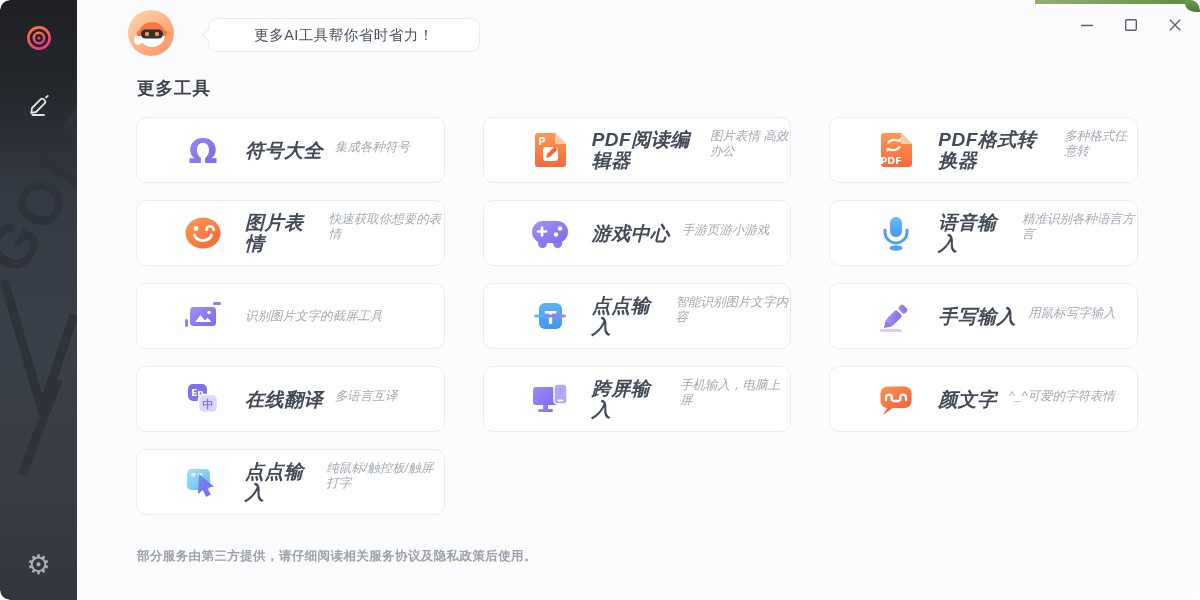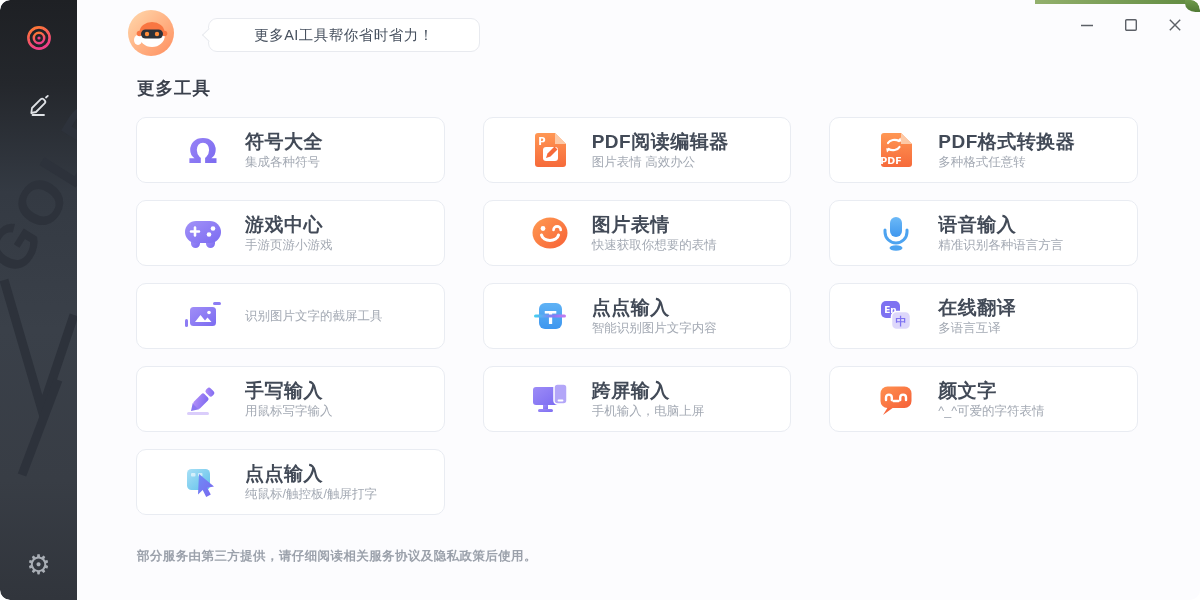--- a/index.html
+++ b/index.html
@@ -42,21 +42,21 @@
   .win-btn { width:30px; height:30px; border:none; background:transparent; cursor:pointer;
     display:flex; align-items:center; justify-content:center; }
   .section-title { position:absolute; left:60px; top:76px; font-size:17.5px; font-weight:700;
     color:#3b414d; letter-spacing:1px; }
   
   .grid { position:absolute; left:59px; top:117px; width:1002px;
     display:grid; grid-template-columns:repeat(3,1fr); column-gap:38px; row-gap:17px; }
   .card { height:66px; background:#fff; border:1px solid #e9ecf2; border-radius:10px;
     display:flex; align-items:center; padding-left:46px; gap:22px; cursor:pointer; text-align:left; }
   .ic { width:40px; height:40px; flex:0 0 40px; display:flex; align-items:center; justify-content:center; }
-  .tx { display:flex; flex-direction:column; gap:3px; }
+  .tx { display:flex; flex-direction:row; gap:12px;font-style:italic; }
   .t { font-size:19px; font-weight:600; color:#424a57; line-height:21px; letter-spacing:.5px; }
   .s { font-size:12.5px; color:#a3a9b3; line-height:15px; }
   
   .footer { position:absolute; left:60px; top:548px; font-size:12.5px; color:#9ba1ab; letter-spacing:.4px;font-weight:bold; }
   svg text { font-family:"DejaVu Sans","Liberation Sans",sans-serif; }
 </style>
 </head>
 <body>
 
 <div class="window">
@@ -202,20 +202,41 @@
         <span class="tx">
             <span class="t">PDF格式转换器</span>
         <span class="s">多种格式任意转</span>
           </span>
       </button>
 
       <button class="card">
         <span class="ic">
           <svg viewBox="0 0 40 40" width="40" height="40">
             <defs>
+                <linearGradient id="gSm" x1="0" y1="0" x2="1" y2="1">
+              <stop offset="0" stop-color="#ff9b52"></stop>
+                  <stop offset="1" stop-color="#f76136"></stop>
+                </linearGradient>
+              </defs>
+            <ellipse cx="20" cy="20" rx="17.5" ry="15.5" fill="url(#gSm)"></ellipse>
+            <circle cx="13" cy="15.5" r="2.4" fill="#fff"></circle>
+            <path d="M23.5 17a3.6 3.6 0 0 1 7.2 0" stroke="#fff" stroke-width="2.6" fill="none" stroke-linecap="round"></path>
+            <path d="M11.5 22a8.7 7 0 0 0 17 0" stroke="#fff" stroke-width="3" fill="none" stroke-linecap="round"></path>
+          </svg>
+        </span>
+        <span class="tx">
+            <span class="t">图片表情</span>
+        <span class="s">快速获取你想要的表情</span>
+          </span>
+      </button>
+
+      <button class="card">
+        <span class="ic">
+          <svg viewBox="0 0 40 40" width="40" height="40">
+            <defs>
                 <linearGradient id="gGp" x1="0" y1="0" x2="1" y2="1">
               <stop offset="0" stop-color="#a392f8"></stop>
                   <stop offset="1" stop-color="#7b6bf1"></stop>
                 </linearGradient>
               </defs>
             <rect x="8" y="24" width="9" height="11" rx="4.5" fill="url(#gGp)"></rect>
             <rect x="23" y="24" width="9" height="11" rx="4.5" fill="url(#gGp)"></rect>
             <rect x="2" y="8" width="36" height="22" rx="11" fill="url(#gGp)"></rect>
             <path d="M12 14.5v8M8 18.5h8" stroke="#fff" stroke-width="2.6" stroke-linecap="round"></path>
             <circle cx="30" cy="15.5" r="2.3" fill="#fff"></circle>
@@ -225,41 +246,20 @@
         <span class="tx">
             <span class="t">游戏中心</span>
         <span class="s">手游页游小游戏</span>
           </span>
       </button>
 
       <button class="card">
         <span class="ic">
           <svg viewBox="0 0 40 40" width="40" height="40">
             <defs>
-                <linearGradient id="gSm" x1="0" y1="0" x2="1" y2="1">
-              <stop offset="0" stop-color="#ff9b52"></stop>
-                  <stop offset="1" stop-color="#f76136"></stop>
-                </linearGradient>
-              </defs>
-            <ellipse cx="20" cy="20" rx="17.5" ry="15.5" fill="url(#gSm)"></ellipse>
-            <circle cx="13" cy="15.5" r="2.4" fill="#fff"></circle>
-            <path d="M23.5 17a3.6 3.6 0 0 1 7.2 0" stroke="#fff" stroke-width="2.6" fill="none" stroke-linecap="round"></path>
-            <path d="M11.5 22a8.7 7 0 0 0 17 0" stroke="#fff" stroke-width="3" fill="none" stroke-linecap="round"></path>
-          </svg>
-        </span>
-        <span class="tx">
-            <span class="t">图片表情</span>
-        <span class="s">快速获取你想要的表情</span>
-          </span>
-      </button>
-
-      <button class="card">
-        <span class="ic">
-          <svg viewBox="0 0 40 40" width="40" height="40">
-            <defs>
                 <linearGradient id="gMc" x1="0" y1="0" x2="0" y2="1">
               <stop offset="0" stop-color="#6cb9f7"></stop>
                   <stop offset="1" stop-color="#3f97ee"></stop>
                 </linearGradient>
               </defs>
             <rect x="14" y="4" width="12" height="20" rx="6" fill="url(#gMc)"></rect>
             <path d="M9 17v2a11 11 0 0 0 22 0v-2" stroke="#4da3f0" stroke-width="3" fill="none" stroke-linecap="round"></path>
             <ellipse cx="20" cy="35" rx="6.5" ry="2.8" fill="#4da3f0"></ellipse>
           </svg>
         </span>
@@ -305,35 +305,20 @@
                 </linearGradient>
             </defs>
             <rect x="9" y="7" width="23" height="26" rx="6" fill="url(#gOc)"></rect>
             <text x="20.5" y="27.5" text-anchor="middle" font-size="17" font-weight="bold" fill="#fff">T</text>
             <rect x="4" y="18.5" width="32" height="3" rx="1.5" fill="url(#gLn)"></rect>
           </svg>
         </span>
         <span class="tx">
             <span class="t">点点输入</span>
         <span class="s">智能识别图片文字内容</span>
-          </span>
-      </button>
-
-      <button class="card">
-        <span class="ic">
-          <svg viewBox="0 0 40 40" width="40" height="40">
-            <rect x="5" y="5" width="19" height="17" rx="5" fill="#7e72f1"></rect>
-            <text x="14.5" y="17" text-anchor="middle" font-size="9" font-weight="bold" fill="#fff">En</text>
-            <rect x="15.5" y="15.5" width="19" height="18" rx="5" fill="#ddd7fb" stroke="#fff" stroke-width="1.5"></rect>
-            <text x="25" y="28.5" text-anchor="middle" font-size="11" font-weight="bold" fill="#7e72f1">中</text>
-          </svg>
-        </span>
-        <span class="tx">
-            <span class="t">在线翻译</span>
-        <span class="s">多语言互译</span>
           </span>
       </button>
 
       <button class="card">
         <span class="ic">
           <svg viewBox="0 0 40 40" width="40" height="40">
             <defs>
                 <linearGradient id="gHw" x1="0" y1="0" x2="1" y2="1">
               <stop offset="0" stop-color="#b490f8"></stop>
                   <stop offset="1" stop-color="#7b68f0"></stop>
@@ -349,20 +334,35 @@
         </span>
         <span class="tx">
             <span class="t">手写输入</span>
         <span class="s">用鼠标写字输入</span>
           </span>
       </button>
 
       <button class="card">
         <span class="ic">
           <svg viewBox="0 0 40 40" width="40" height="40">
+            <rect x="5" y="5" width="19" height="17" rx="5" fill="#7e72f1"></rect>
+            <text x="14.5" y="17" text-anchor="middle" font-size="9" font-weight="bold" fill="#fff">En</text>
+            <rect x="15.5" y="15.5" width="19" height="18" rx="5" fill="#ddd7fb" stroke="#fff" stroke-width="1.5"></rect>
+            <text x="25" y="28.5" text-anchor="middle" font-size="11" font-weight="bold" fill="#7e72f1">中</text>
+          </svg>
+        </span>
+        <span class="tx">
+            <span class="t">在线翻译</span>
+        <span class="s">多语言互译</span>
+          </span>
+      </button>
+
+      <button class="card">
+        <span class="ic">
+          <svg viewBox="0 0 40 40" width="40" height="40">
             <defs>
                 <linearGradient id="gCs" x1="0" y1="0" x2="1" y2="1">
               <stop offset="0" stop-color="#9d8cf7"></stop>
                   <stop offset="1" stop-color="#7b6bf1"></stop>
                 </linearGradient>
               </defs>
             <rect x="3" y="8" width="25" height="18" rx="3" fill="url(#gCs)"></rect>
             <rect x="13" y="26" width="5" height="4" fill="url(#gCs)"></rect>
             <rect x="8" y="30" width="15" height="3" rx="1.5" fill="url(#gCs)"></rect>
             <rect x="24" y="5" width="13" height="20" rx="3.5" fill="#b3a6f8" stroke="#fff" stroke-width="1.5"></rect>

